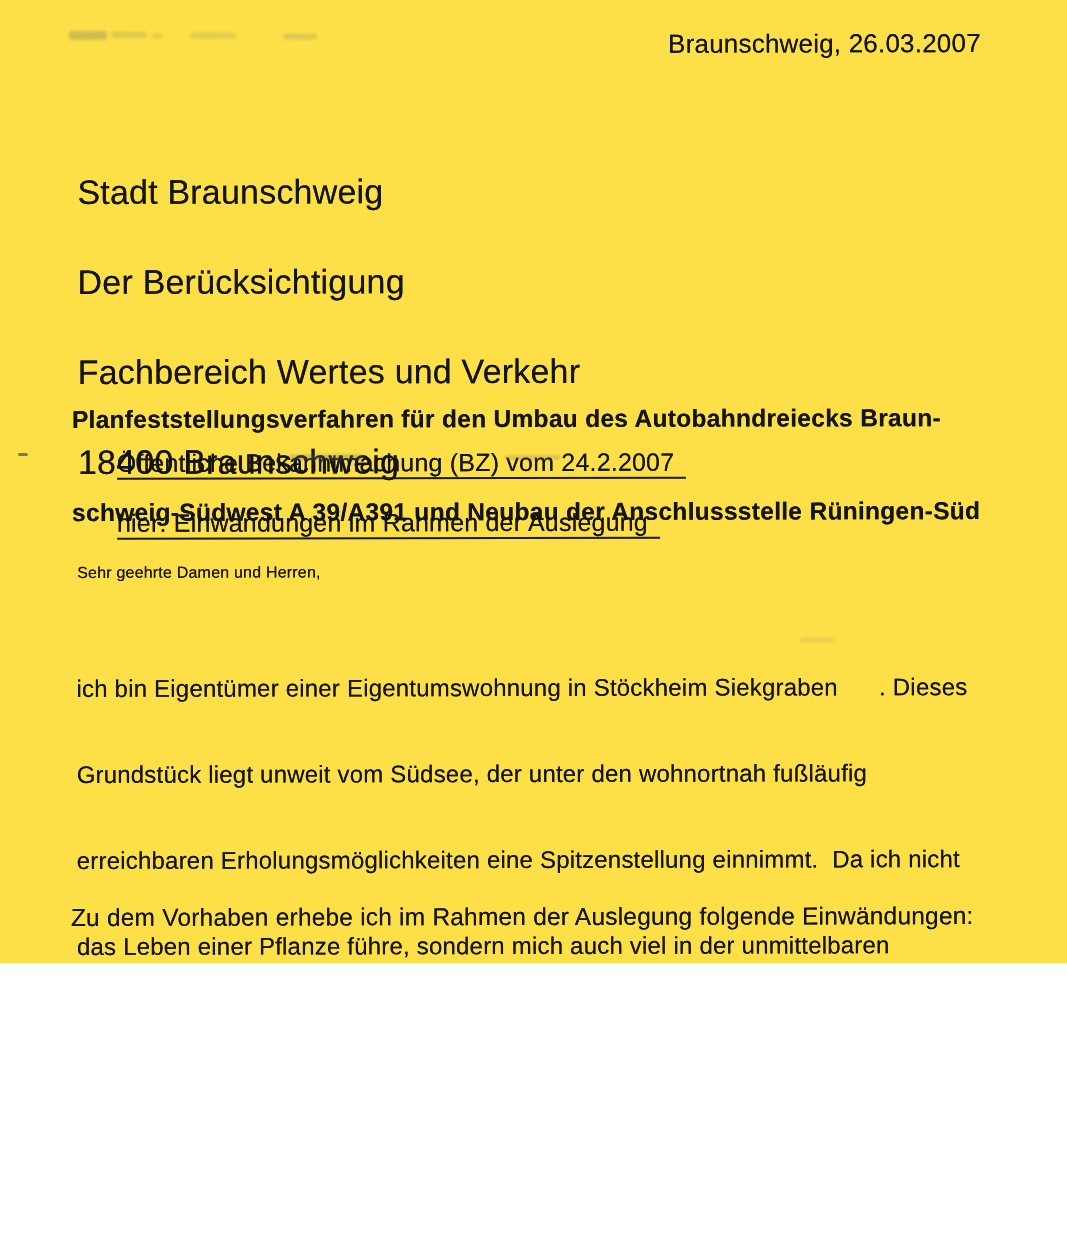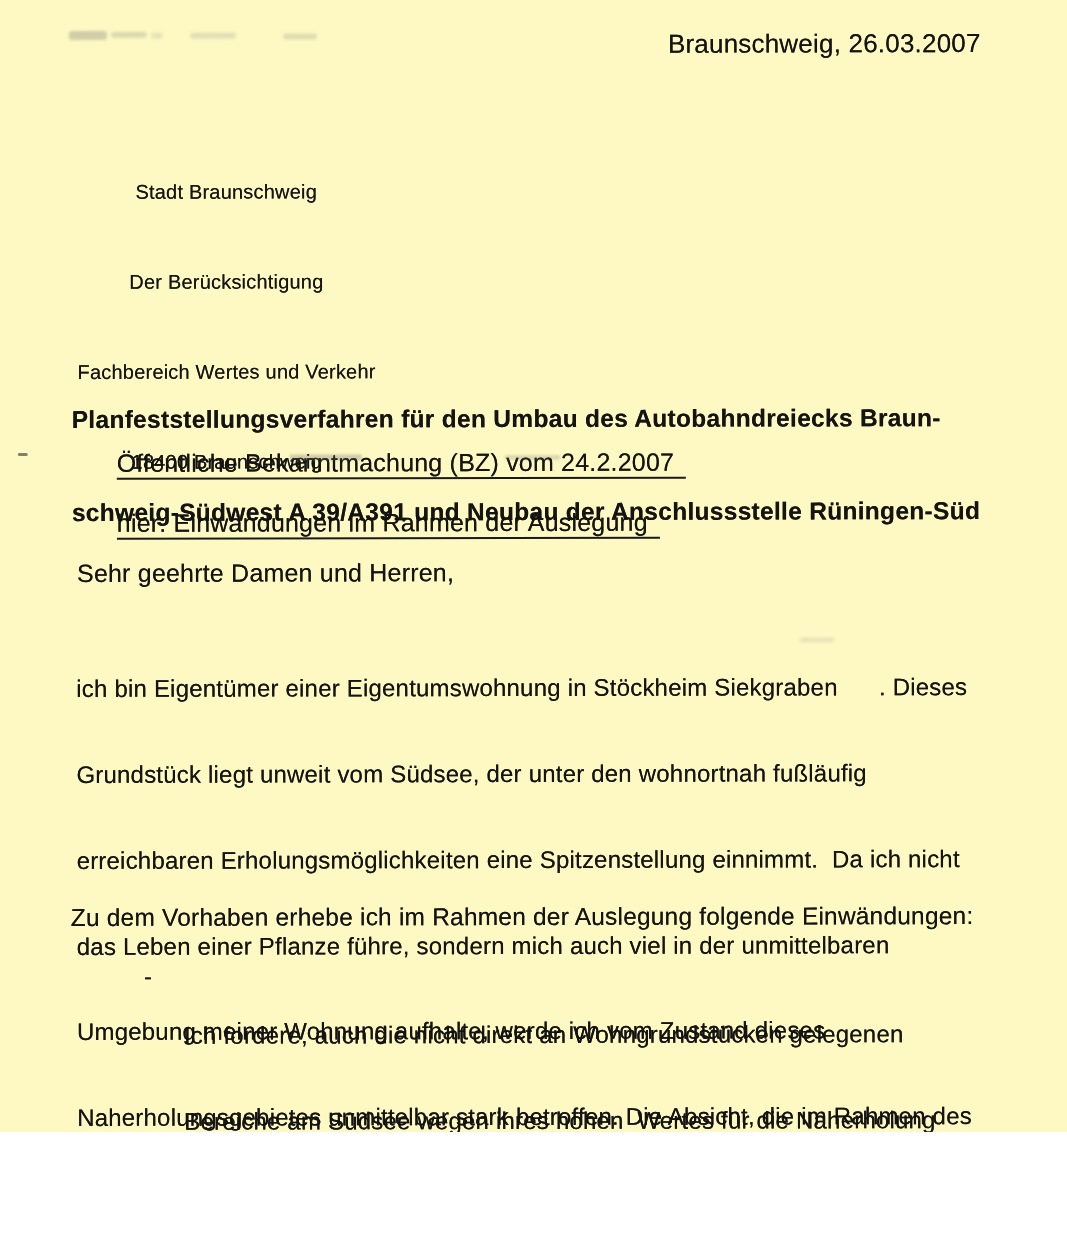--- a/index.html
+++ b/index.html
@@ -3,22 +3,22 @@
 <meta charset="utf-8">
 <style>
   html, body {
     margin: 0;
     padding: 0;
     background: #ffffff;
   }
   .page {
     position: relative;
     width: 1067px;
-    height: 1132px;
-    background: #fef9c3;
+    height: 963px;
+    background: #fde047;
     font-family: "Liberation Sans", sans-serif;
     color: #141414;
     overflow: hidden;
   }
   .content {
     position: absolute;
     inset: 0;
     transform: rotate(-0.12deg);
   }
   .txt {
@@ -30,23 +30,22 @@
     line-height: 28.6px;
   }
   .date {
     left: 669px;
     top: 30px;
     font-size: 26px;
   }
   .address {
     left: 78px;
     top: 116px;
-    font-size: 20px;
+    font-size: 34px;
     line-height: 30px;
-    text-align: center;
   }
   .subject {
     left: 72px;
     top: 341px;
     font-size: 24.5px;
     font-weight: bold;
     line-height: 31px;
     letter-spacing: 0.3px;
   }
   .reference {
@@ -57,21 +56,21 @@
   }
   .ref-line {
     display: inline-block;
     border-bottom: 2.5px solid #1a1a1a;
     padding: 0 12px 2px 0;
     margin-bottom: 4px;
   }
   .salutation {
     left: 77px;
     top: 558px;
-    font-size: 25px;
+    font-size: 16px;
   }
   .para1 {
     left: 76px;
     top: 617px;
   }
   .para2 {
     left: 70px;
     top: 903px;
     font-size: 24.5px;
   }

